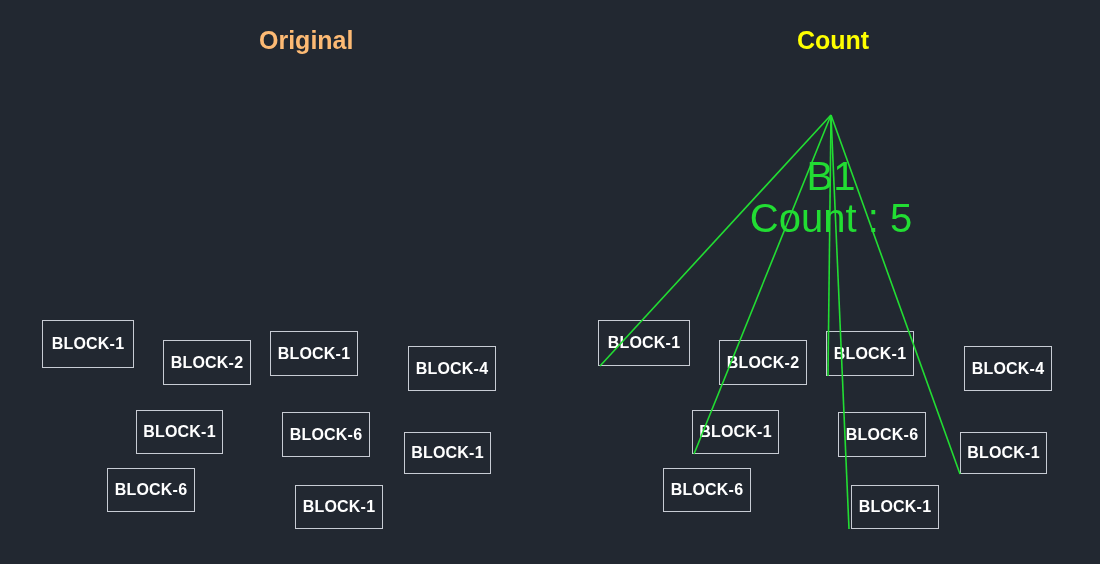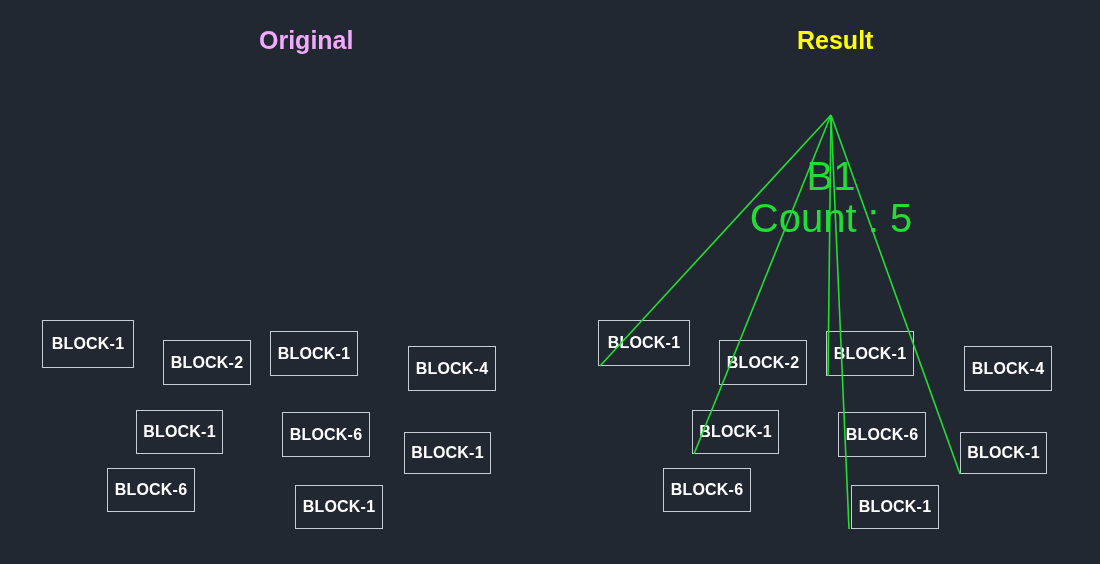--- a/index.html
+++ b/index.html
@@ -67,22 +67,22 @@
     text-align: center;
   }
   .annotation .ann-line { display: block; }
 </style>
 </head>
 <body style="background: rgb(34, 40, 49);">
 
 <div id="canvas" style="width: 1100px; height: 564px; background: rgb(34, 40, 49);">
 
   <div id="panel-titles">
-      <div class="panel-title" style="left: 259px; top: 28px; color: #f0abfc;">Original</div>
-      <div class="panel-title" style="left: 797px; top: 28px; color: rgb(255, 255, 0);">Result</div>
+      <div class="panel-title" style="left: 259px; top: 28px; color: #fdba74;">Original</div>
+      <div class="panel-title" style="left: 797px; top: 28px; color: rgb(255, 255, 0);">Count</div>
     </div>
 
   <div id="original-blocks">
       <div class="block-box" style="left: 42px; top: 320px; width: 92px; height: 48px; border-color: rgb(200, 204, 212); color: rgb(255, 255, 255);">
         <span>BLOCK-1</span>
       </div>
       <div class="block-box" style="left: 163px; top: 340px; width: 88px; height: 45px; border-color: rgb(200, 204, 212); color: rgb(255, 255, 255);">
         <span>BLOCK-2</span>
       </div>
       <div class="block-box" style="left: 270px; top: 331px; width: 88px; height: 45px; border-color: rgb(200, 204, 212); color: rgb(255, 255, 255);">

